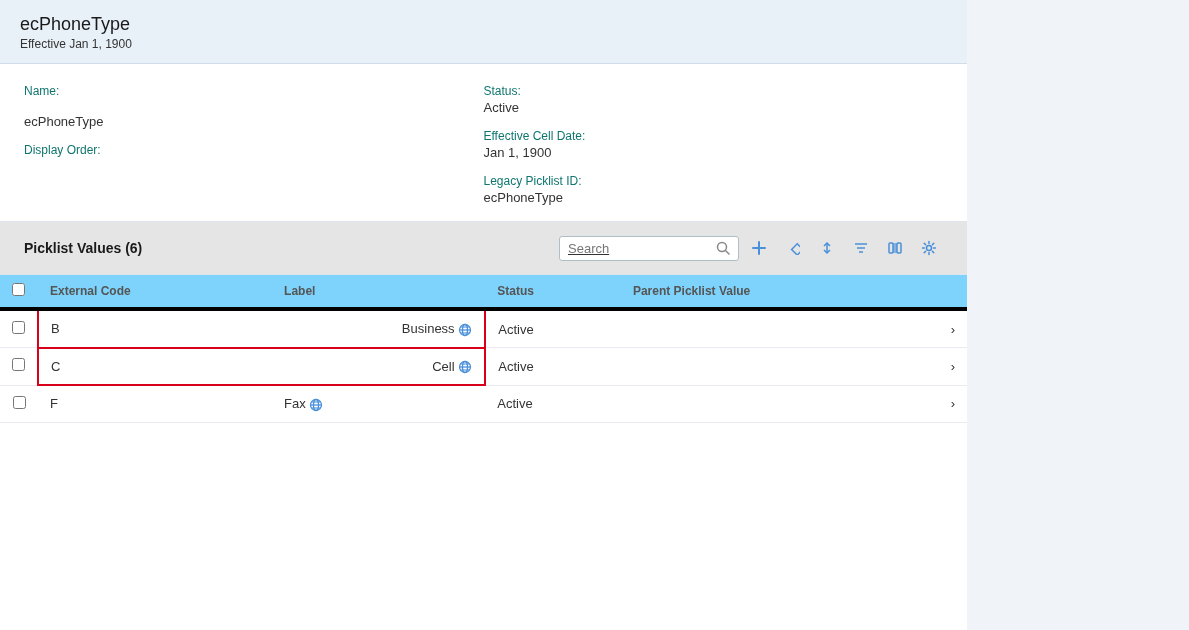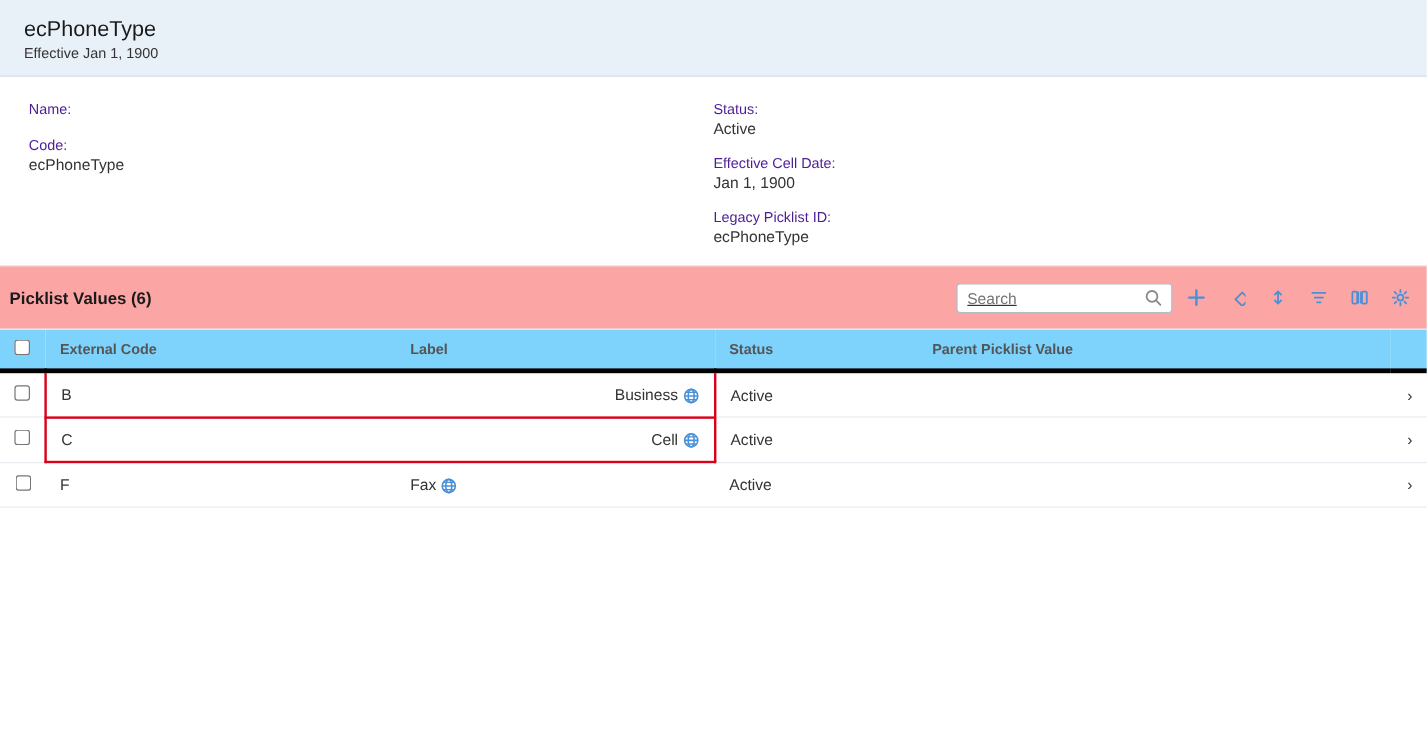--- a/index.html
+++ b/index.html
@@ -5,21 +5,21 @@
     * { box-sizing: border-box; margin: 0; padding: 0; }
     body {
       font-family: -apple-system, BlinkMacSystemFont, 'Segoe UI', Arial, sans-serif;
       font-size: 13px;
       background: #f0f4f8;
       color: #333;
     }
     .page-wrapper {
       background: #fff;
       min-height: 630px;
-      width: 1189px;
+      width: 967px;
     }
     
     .page-header {
       background: #e8f0f8;
       padding: 14px 20px 12px 20px;
       border-bottom: 1px solid #d0dce8;
     }
     .page-title {
       font-size: 18px;
       font-weight: 400;
@@ -44,38 +44,38 @@
       flex-direction: column;
       gap: 14px;
     }
     .form-field {
       display: flex;
       flex-direction: column;
       gap: 2px;
     }
     .field-label {
       font-size: 12px;
-      color: #4c1d95;
+      color: #0f766e;
     }
     .field-value {
       font-size: 13px;
       color: #333;
     }
     
     .picklist-section {
       background: #f5f8fb;
       border-top: 1px solid #dde5ef;
       padding: 0;
     }
     .picklist-header {
       display: flex;
       align-items: center;
       justify-content: space-between;
-      padding: 12px 8px;
-      background: #fca5a5;
+      padding: 12px 24px;
+      background: #e5e5e5;
     }
     .picklist-title {
       font-size: 14px;
       font-weight: 600;
       color: #1a1a1a;
     }
     .picklist-toolbar {
       display: flex;
       align-items: center;
       gap: 6px;
@@ -185,22 +185,25 @@
     <div class="page-subtitle">Effective Jan 1, 1900</div>
   </div>
 
   <div class="form-section">
     <div class="form-left">
       <div class="form-field">
         <span class="field-label">Name:</span>
         <span class="field-value"></span>
       </div>
       <div class="form-field">
-        <span class="field-label">Code:</span>
         <span class="field-value">ecPhoneType</span>
+      </div>
+      <div class="form-field">
+        <span class="field-label">Display Order:</span>
+        <span class="field-value"></span>
       </div>
     </div>
     <div class="form-right">
       <div class="form-field">
         <span class="field-label">Status:</span>
         <span class="field-value">Active</span>
       </div>
       <div class="form-field">
         <span class="field-label">Effective Cell Date:</span>
         <span class="field-value">Jan 1, 1900</span>

